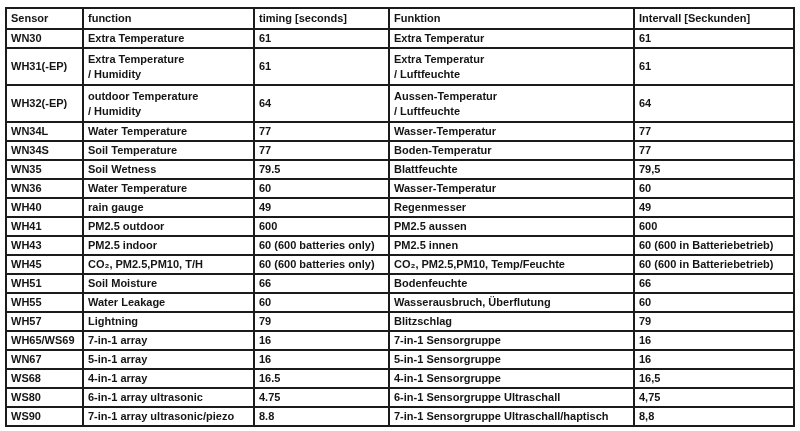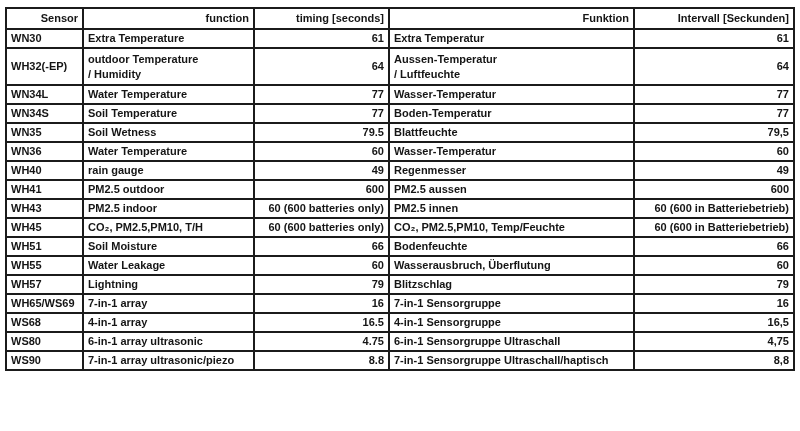--- a/index.html
+++ b/index.html
@@ -32,30 +32,29 @@
     line-height: 15px;
     color: #151515;
     padding: 1px 4px;
     white-space: pre;
     overflow: hidden;
     vertical-align: middle;
     text-align: left;
   }
   .sensor-table th {
     height: 17px;
-    text-align: right;
   }
   .sensor-table td {
     height: 15px;
   }
   .sensor-table tr.tall td {
     height: 33px;
   }
   .sensor-table .num {
-    text-align: right;
+    text-align: left;
   }
   col.c-sensor    { width: 77px;  }
   col.c-function  { width: 171px; }
   col.c-timing    { width: 135px; }
   col.c-funktion  { width: 245px; }
   col.c-intervall { width: 160px; }
 </style>
 </head>
 <body>
 
@@ -79,20 +78,29 @@
     </thead>
     <tbody>
         <tr>
           <td>WN30</td>
           <td>Extra Temperature</td>
           <td class="num">61</td>
           <td>Extra Temperatur</td>
           <td class="num">61</td>
         </tr>
         <tr class="tall">
+          <td>WH31(-EP)</td>
+          <td>Extra Temperature
+/ Humidity</td>
+          <td class="num">61</td>
+          <td>Extra Temperatur
+/ Luftfeuchte</td>
+          <td class="num">61</td>
+        </tr>
+        <tr class="tall">
           <td>WH32(-EP)</td>
           <td>outdoor Temperature
 / Humidity</td>
           <td class="num">64</td>
           <td>Aussen-Temperatur
 / Luftfeuchte</td>
           <td class="num">64</td>
         </tr>
         <tr>
           <td>WN34L</td>
@@ -172,20 +180,27 @@
           <td class="num">79</td>
         </tr>
         <tr>
           <td>WH65/WS69</td>
           <td>7-in-1 array</td>
           <td class="num">16</td>
           <td>7-in-1 Sensorgruppe</td>
           <td class="num">16</td>
         </tr>
         <tr>
+          <td>WN67</td>
+          <td>5-in-1 array</td>
+          <td class="num">16</td>
+          <td>5-in-1 Sensorgruppe</td>
+          <td class="num">16</td>
+        </tr>
+        <tr>
           <td>WS68</td>
           <td>4-in-1 array</td>
           <td class="num">16.5</td>
           <td>4-in-1 Sensorgruppe</td>
           <td class="num">16,5</td>
         </tr>
         <tr>
           <td>WS80</td>
           <td>6-in-1 array ultrasonic</td>
           <td class="num">4.75</td>

